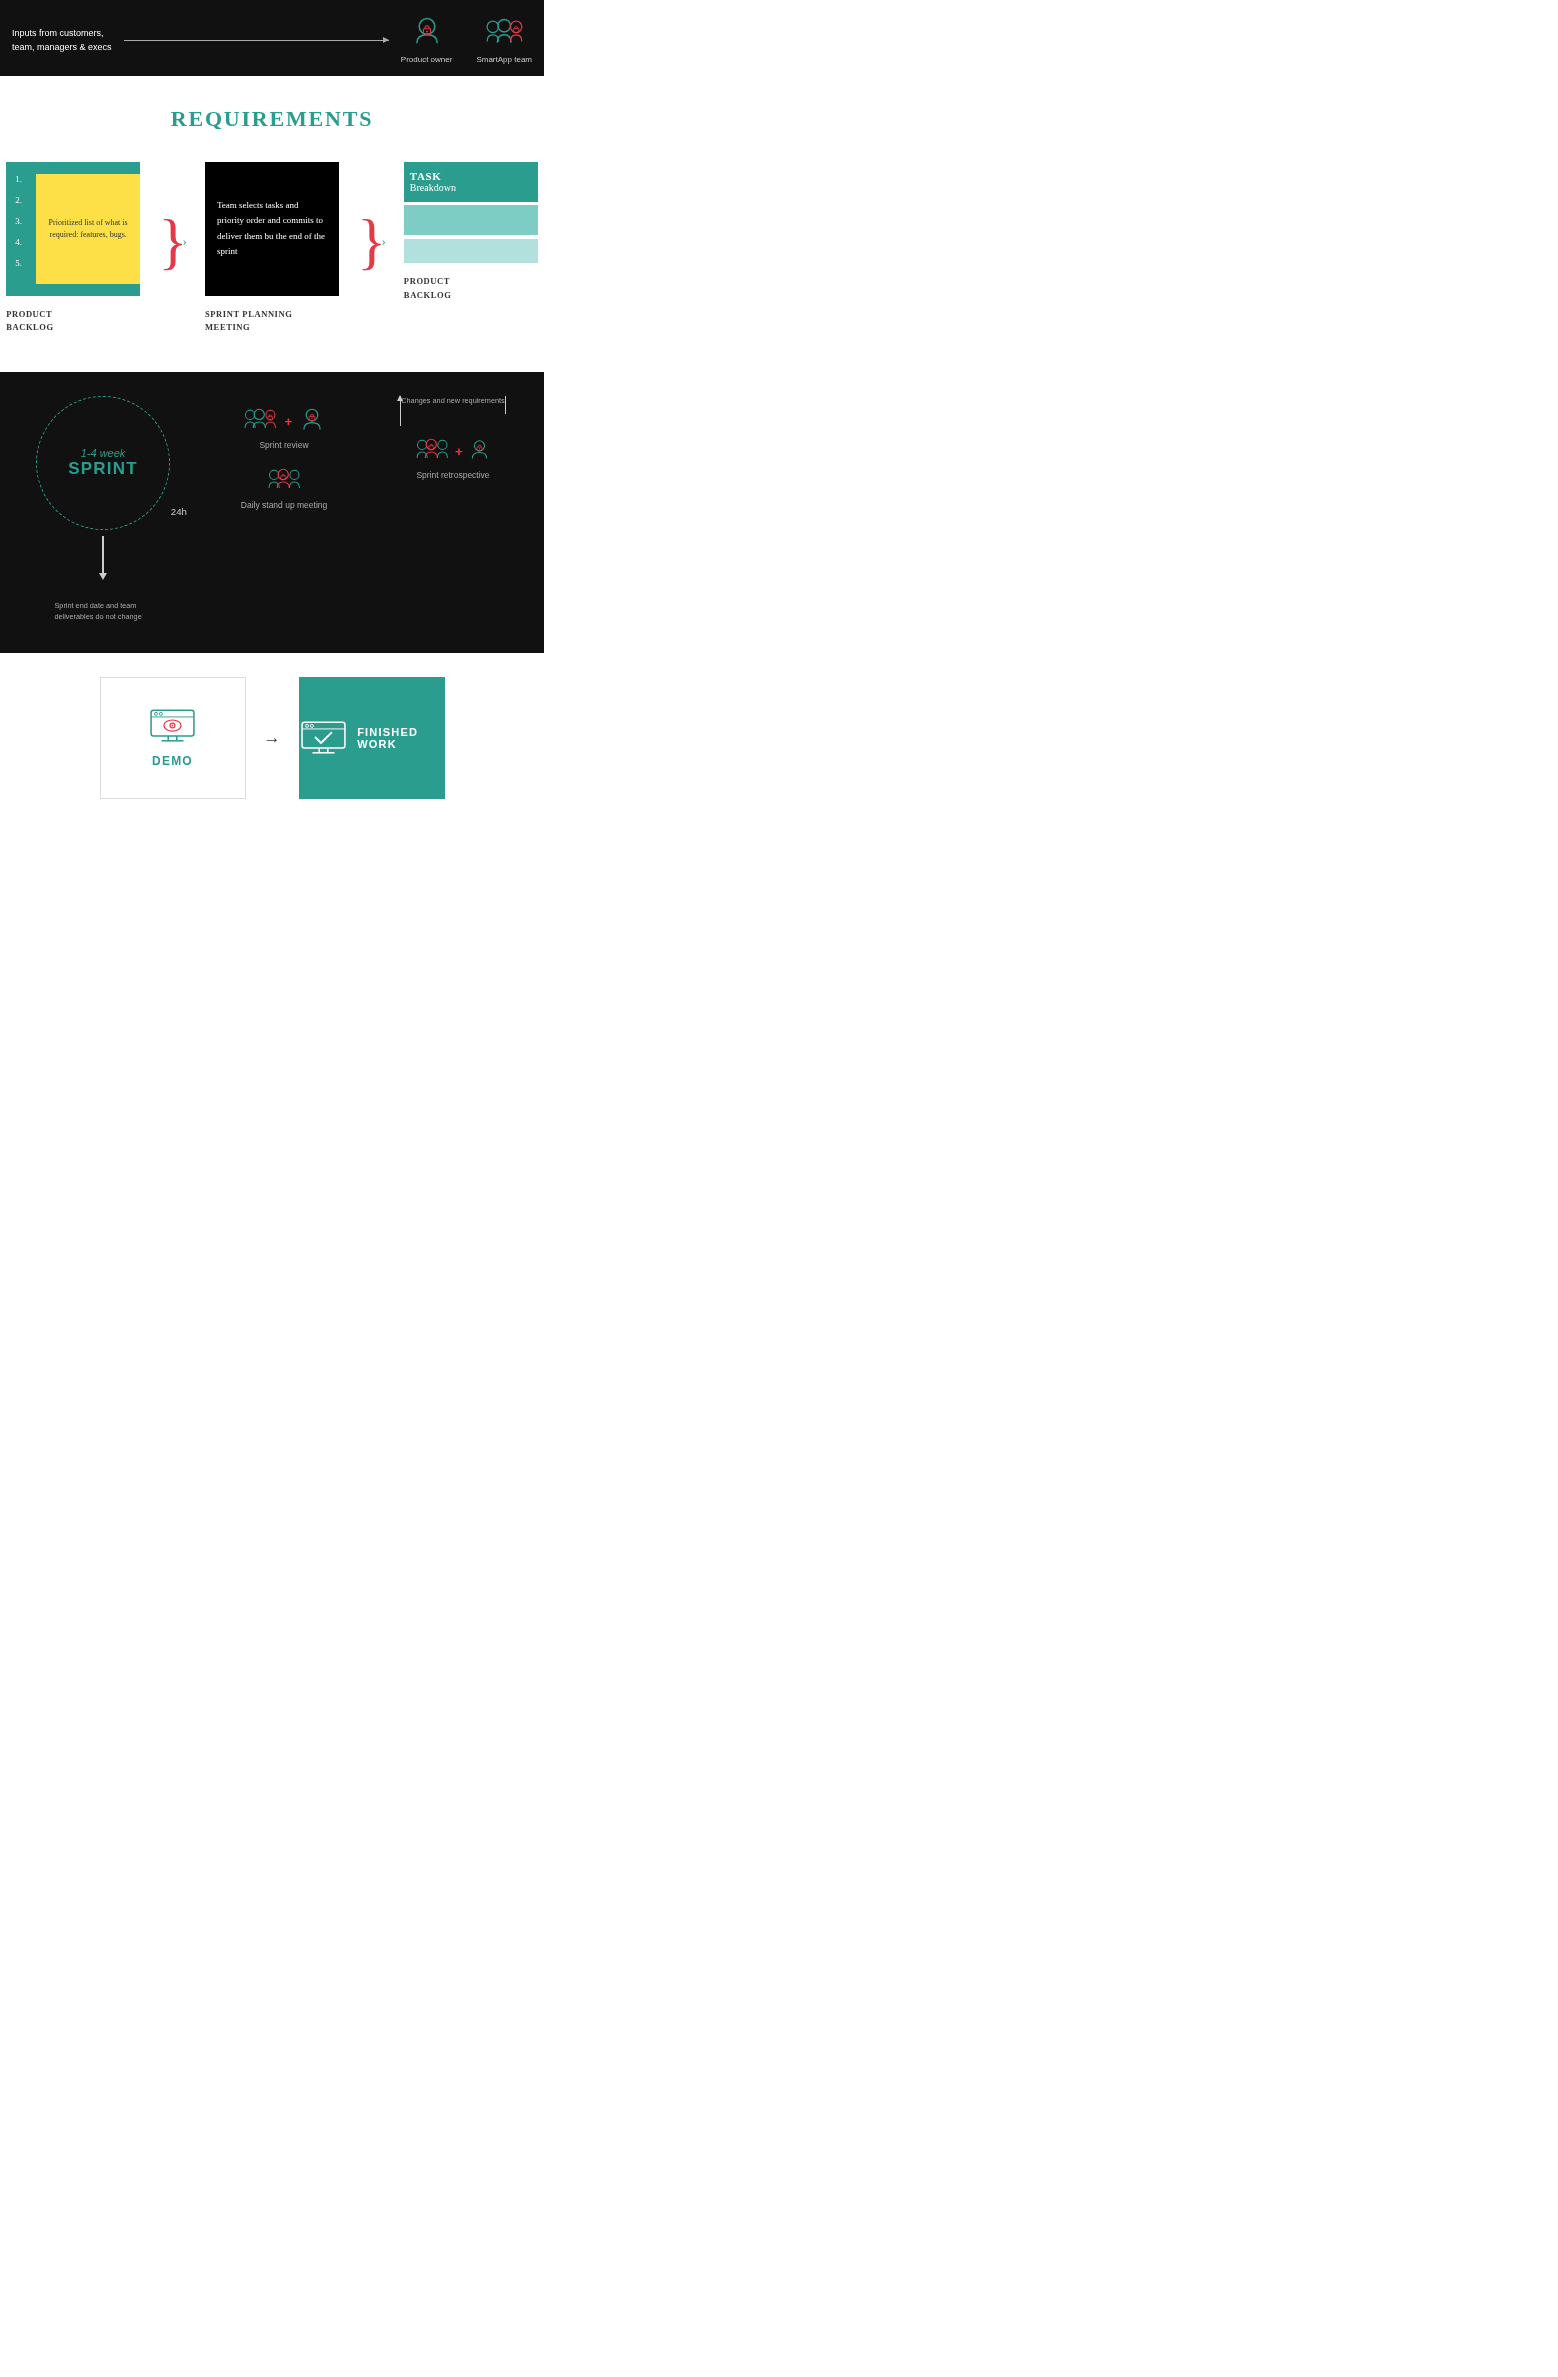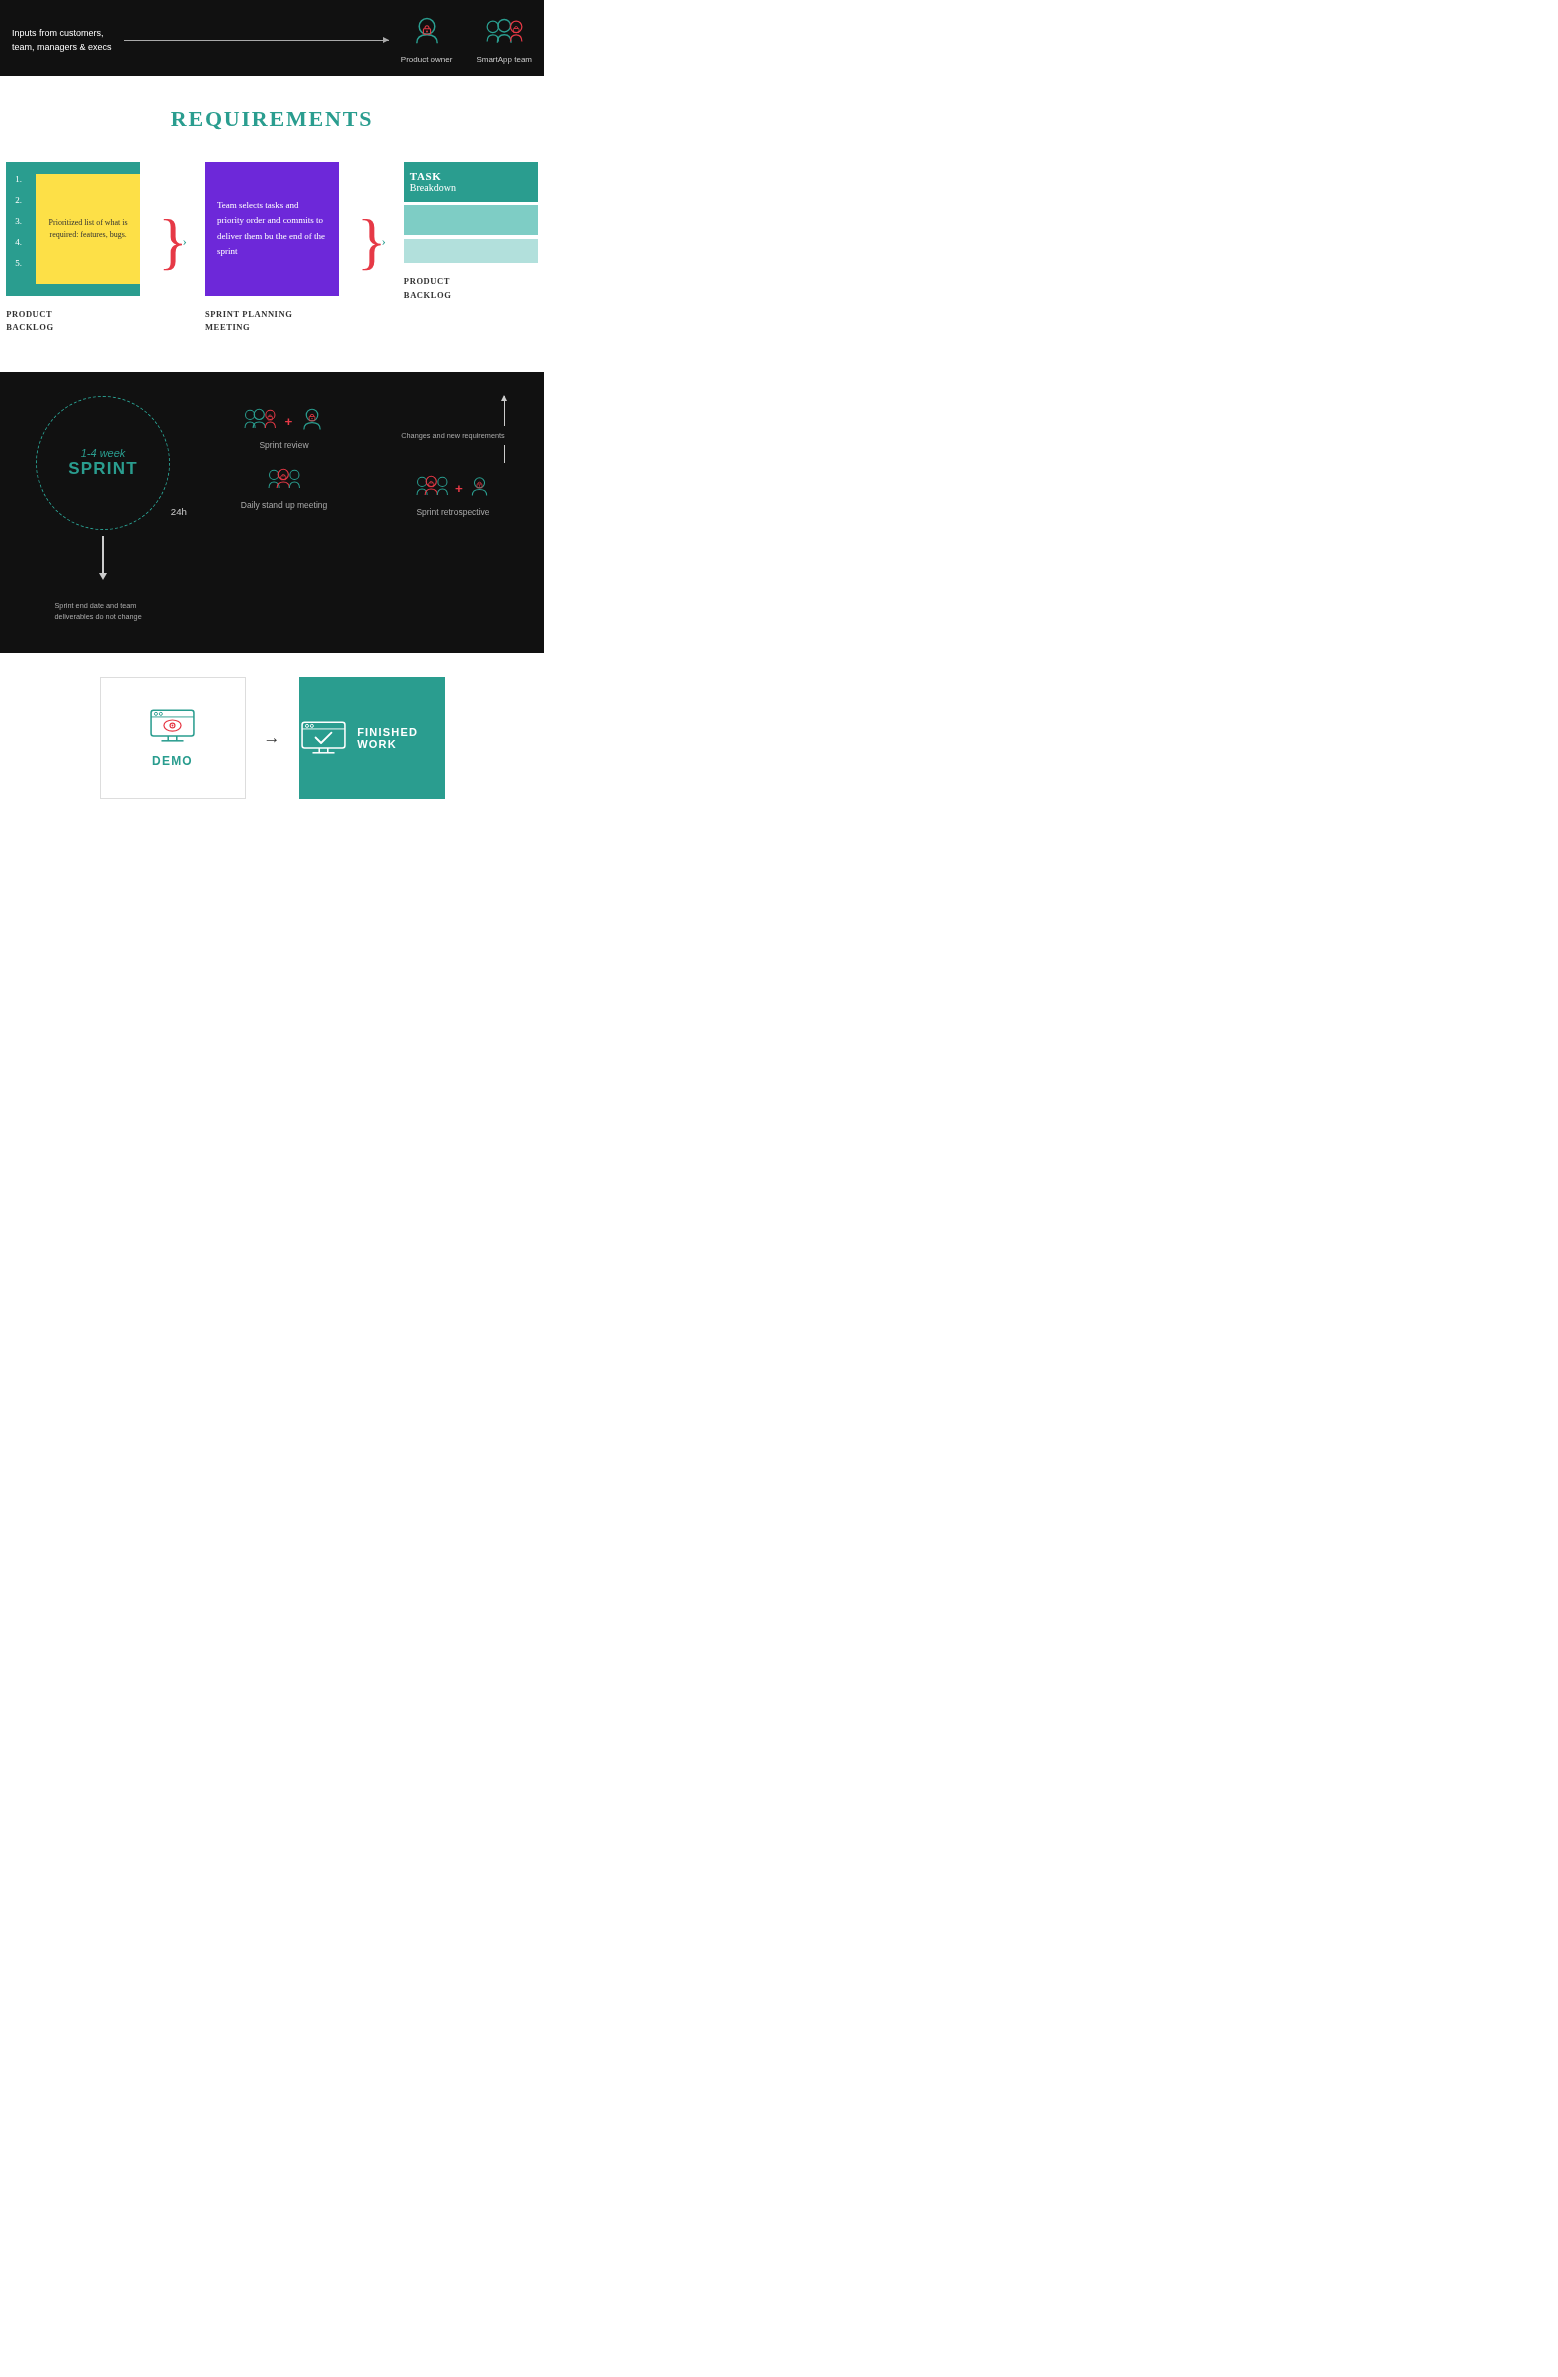--- a/index.html
+++ b/index.html
@@ -128,21 +128,21 @@
     }
     .backlog-inner p {
       font-size: 8px;
       color: #333;
       text-align: center;
       line-height: 1.5;
     }
 
     
     .sprint-box {
-      background: #6d28d9;
+      background: #000000;
       width: 134px;
       min-height: 134px;
       display: flex;
       align-items: center;
       justify-content: center;
       padding: 12px;
     }
     .sprint-box p {
       color: #fff;
       font-size: 9px;
@@ -306,22 +306,22 @@
     .sprint-right {
       width: 146px;
       flex-shrink: 0;
       display: flex;
       flex-direction: column;
       align-items: center;
       gap: 12px;
     }
     .changes-area {
       display: flex;
-      flex-direction: column;
-      align-items: flex-end;
+      flex-direction: row;
+      align-items: flex-start;
       gap: 0;
     }
     .up-arrow {
       width: 1.2px;
       height: 30px;
       background: #ccc;
       position: relative;
     }
     .up-arrow::before {
       content: '';

